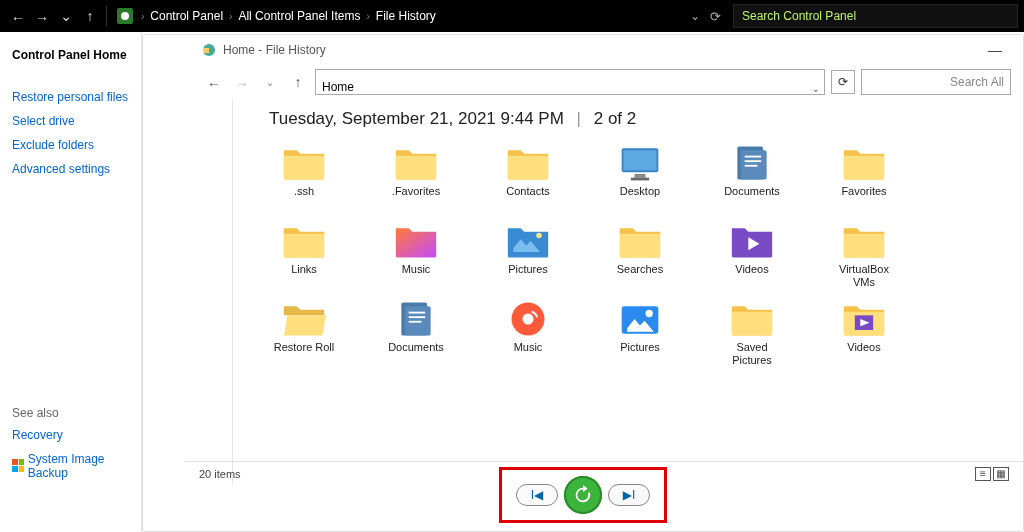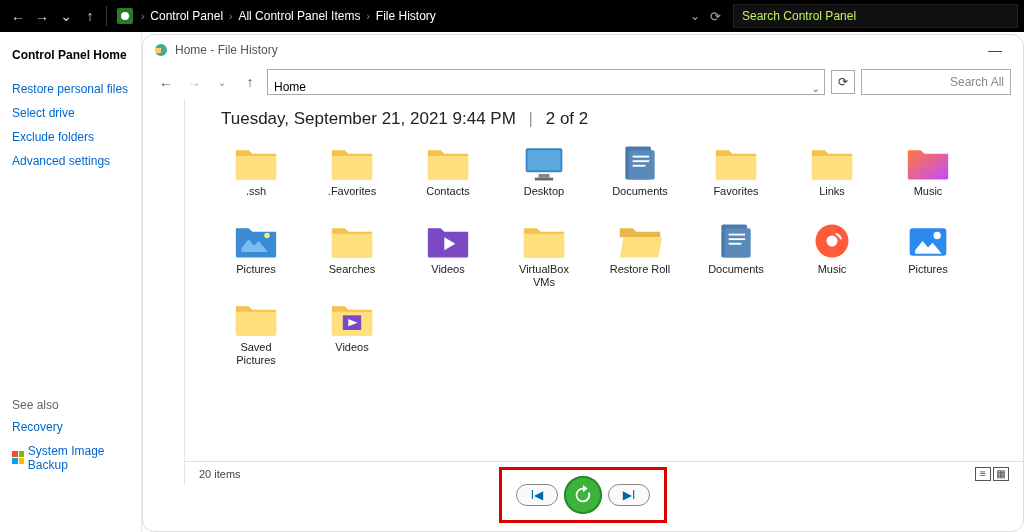--- a/index.html
+++ b/index.html
@@ -10,45 +10,45 @@
 .topbar .sep { width:1px; height:20px; background:#333; margin:0 4px; }
 .topbar .crumb-icon { width:16px; height:16px; margin:0 6px; }
 .topbar .crumb { padding:0 4px; cursor:pointer; }
 .topbar .chev { color:#888; padding:0 2px; font-size:10px; }
 .topbar .flex-gap { flex:1; }
 .topbar .addr-controls { display:flex; align-items:center; gap:10px; margin-right:12px; color:#aaa; }
 .topbar .search { width:285px; height:24px; background:#111; border:1px solid #222; color:#bef264; font-size:12px; padding:0 8px; display:flex; align-items:center; }
 
 .main { display:flex; height:500px; }
 .sidebar { width:142px; padding:16px 12px; font-size:12px; color:#0066cc; border-right:1px solid #e8e8e8; }
-.sidebar .home { color:#000; font-weight:600; margin-bottom:20px; }
+.sidebar .home { color:#000; font-weight:600; margin-bottom:28px; }
 .sidebar .link { margin-bottom:10px; cursor:pointer; }
 .sidebar .seealso { margin-top:230px; color:#666; font-weight:400; margin-bottom:8px; }
 .sidebar .sys { display:flex; align-items:center; gap:4px; }
 
 .content { flex:1; position:relative; }
-.win { position:absolute; left:0; top:2px; right:0; bottom:0; background:#fff; border:1px solid #ddd; border-radius:12px; }
+.win { position:absolute; left:0; top:2px; right:0; bottom:0; background:#fff; border:1px solid #ddd; border-radius:3px;padding-left:48px; }
 .win-title { height:30px; display:flex; align-items:center; padding:0 10px; font-size:12px; color:#555; }
 .win-title .flex-gap { flex:1; }
 .win-title .win-btn { width:36px; height:28px; display:flex; align-items:center; justify-content:center; color:#444; font-size:14px; cursor:pointer; }
 
 .win-nav { height:34px; display:flex; align-items:center; padding:0 12px; gap:6px; }
 .win-nav .nbtn { width:22px; height:22px; display:flex; align-items:center; justify-content:center; color:#555; font-size:14px; cursor:pointer; }
 .win-nav .addr { flex:1; height:26px; border:1px solid #aaa; display:flex; align-items:flex-end; padding:0 6px; font-size:12px; position:relative; max-width:560px; }
 .win-nav .addr .dd { position:absolute; right:4px; color:#666; font-size:10px; }
 .win-nav .refresh { width:24px; height:24px; border:1px solid #aaa; display:flex; align-items:center; justify-content:center; font-size:12px; color:#333; cursor:pointer; }
 .win-nav .search2 { width:150px; height:26px; border:1px solid #aaa; padding:0 6px; font-size:12px; color:#888; display:flex; align-items:center; margin-left:auto;justify-content:flex-end; }
 
 .body-area { display:flex; height:calc(100% - 64px - 46px); }
 .tree-stub { width:42px; border-right:1px solid #e5e5e5; }
 .folder-pane { flex:1; padding:10px 18px 0 36px; overflow:hidden; }
 .date-line { font-size:17px; color:#222; margin-bottom:14px; }
 .date-line .divider { color:#999; margin:0 8px; }
 
-.grid { display:flex; flex-wrap:wrap; gap:0 26px; }
+.grid { display:flex; flex-wrap:wrap; gap:0 42px; }
 .item { width:70px; display:flex; flex-direction:column; align-items:center; font-size:11px; color:#222; cursor:pointer; margin-bottom:10px; text-align:center; }
 .item .ico { width:46px; height:40px; margin-bottom:2px; display:flex; align-items:center; justify-content:center; }
 .item .lbl { line-height:1.15; min-height:26px; word-wrap:break-word; }
 
 .status { position:absolute; left:42px; bottom:46px; right:0; height:24px; border-top:1px solid #e0e0e0; display:flex; align-items:center; padding:0 14px; font-size:11px; color:#444; }
 .status .flex-gap { flex:1; }
 .view-toggle { display:flex; gap:2px; }
 .view-toggle span { width:16px; height:14px; border:1px solid #555; display:inline-flex; align-items:center; justify-content:center; font-size:10px; cursor:pointer; }
 
 .controls { position:absolute; left:50%; bottom:8px; transform:translateX(-50%); display:flex; align-items:center; gap:6px; border:3px solid #d00; padding:6px 14px; }

